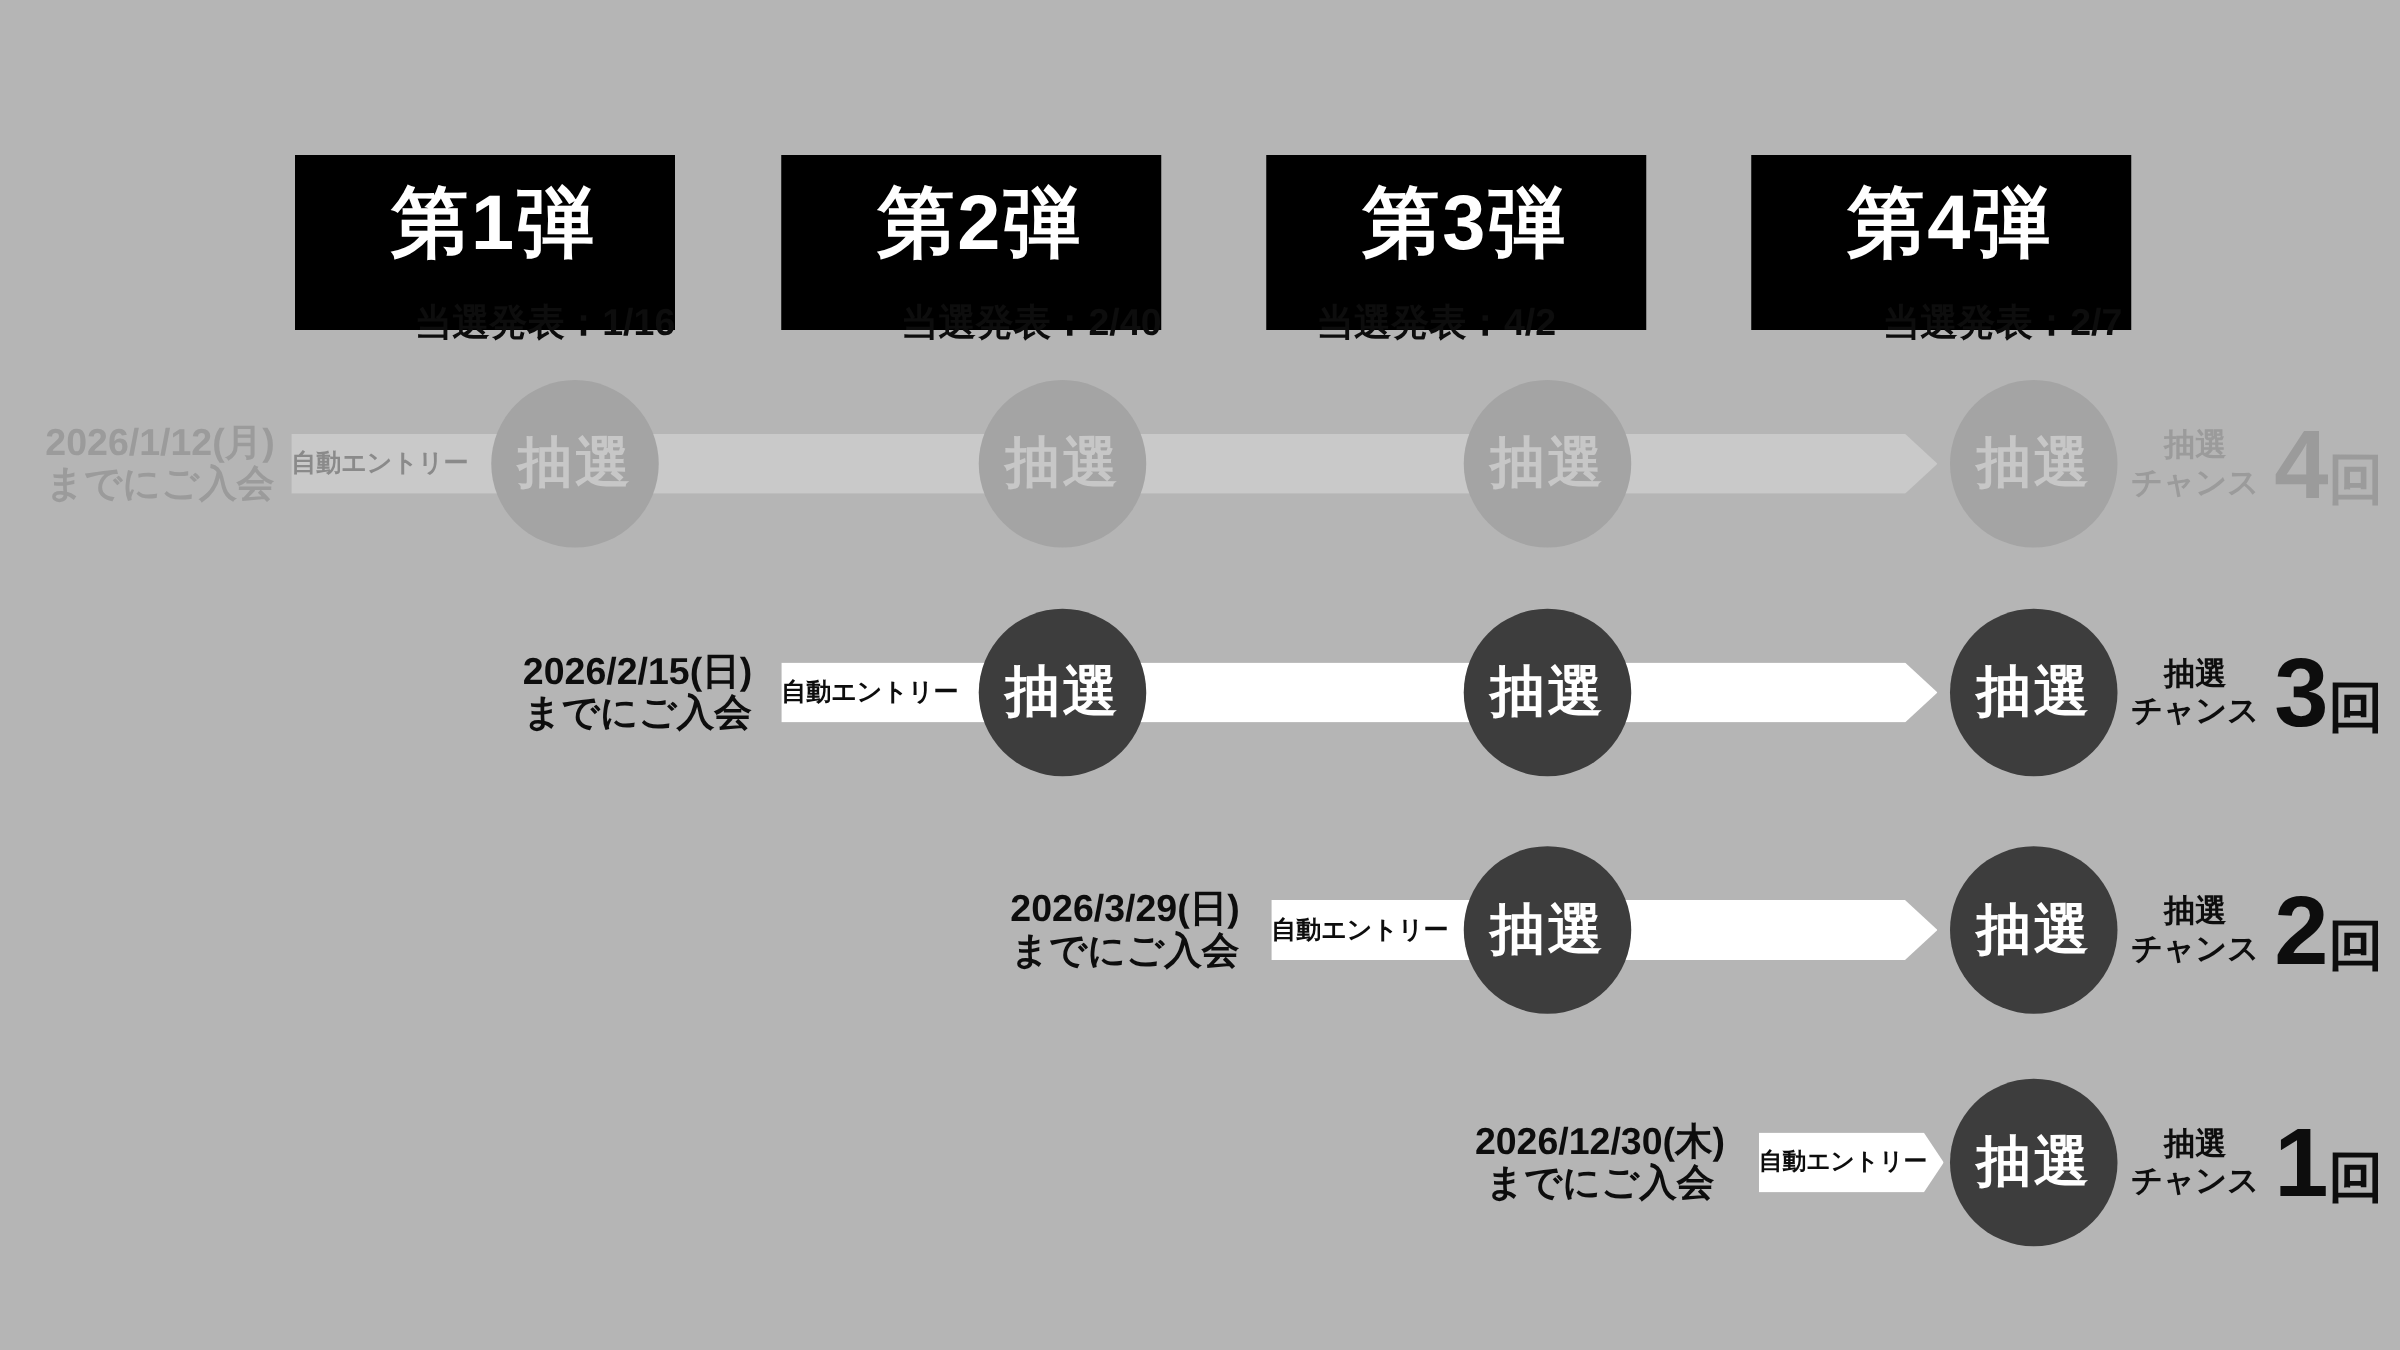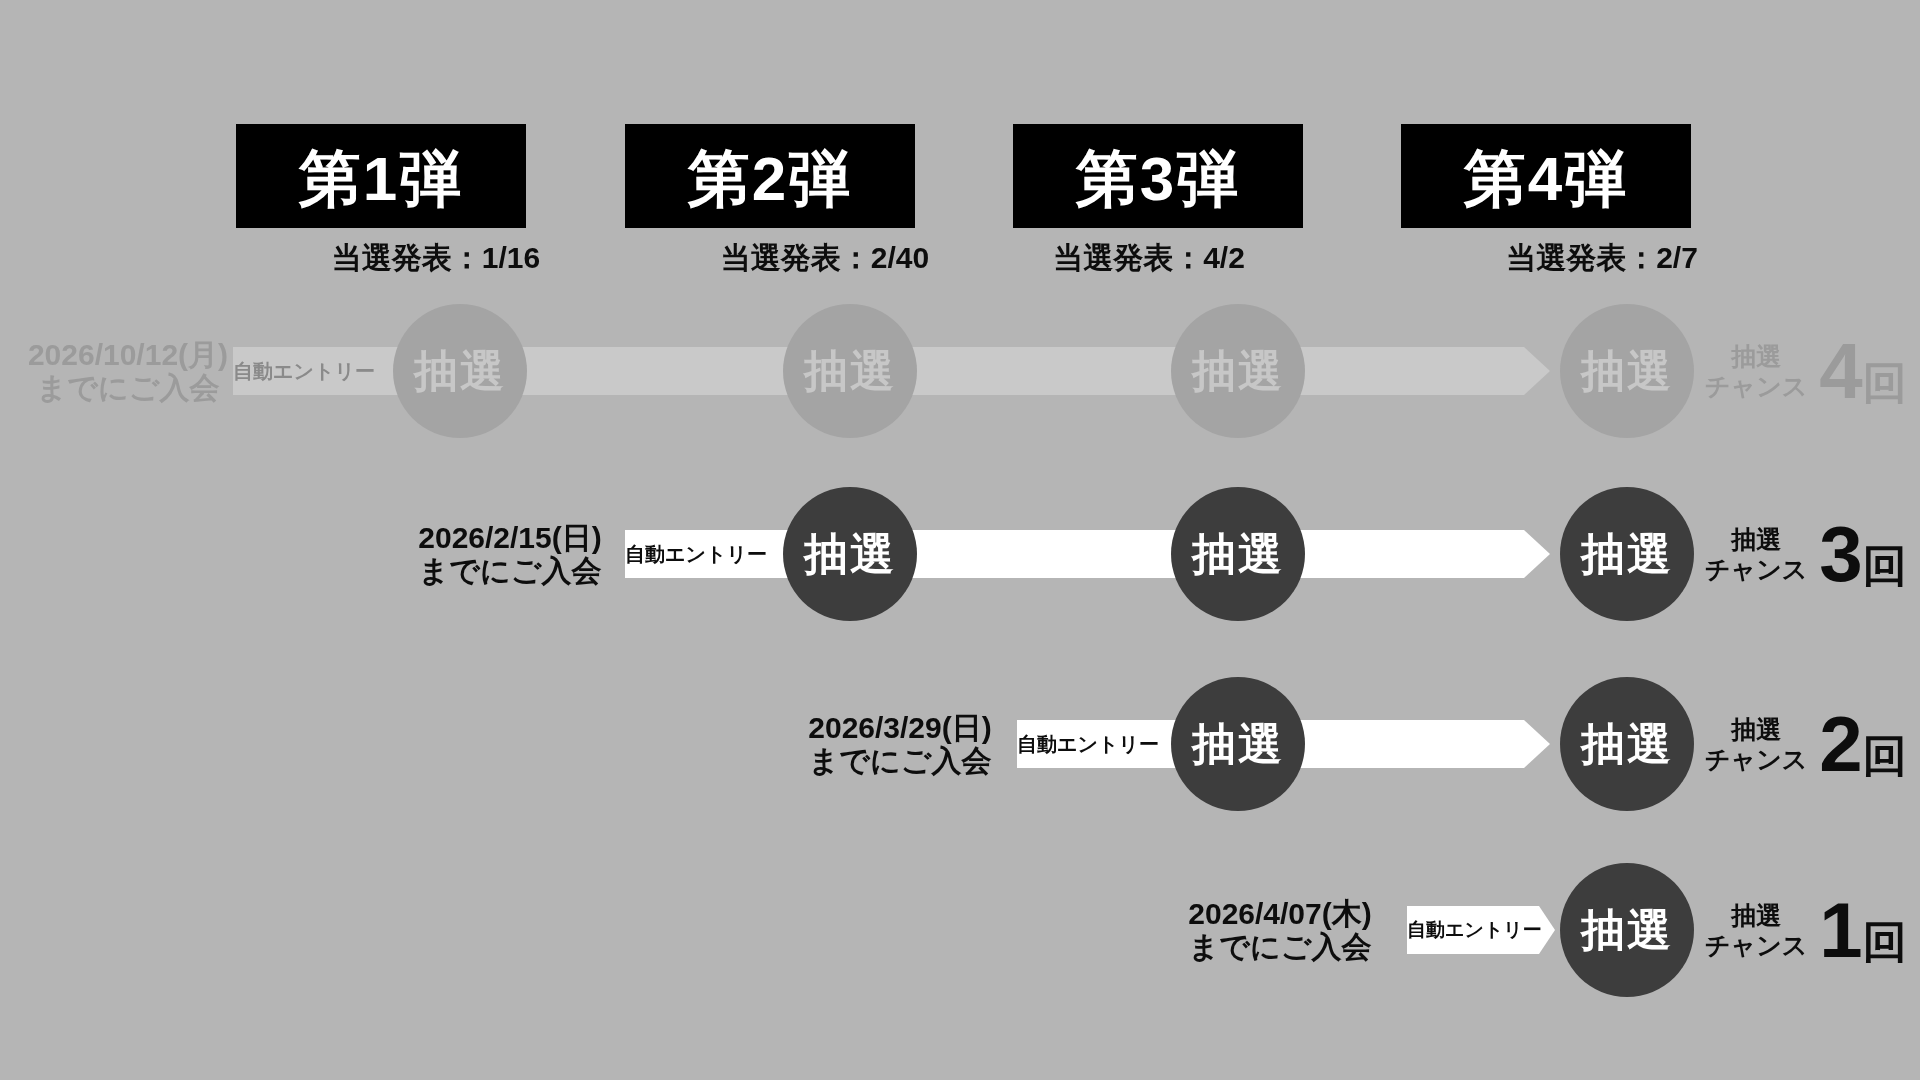--- a/index.html
+++ b/index.html
@@ -3,24 +3,25 @@
 <meta charset="utf-8">
 <style>
   html,body{margin:0;padding:0;}
   body{font-family:"Liberation Sans","DejaVu Sans",sans-serif;}
   .canvas{
     position:relative;width:1920px;height:1080px;overflow:hidden;
     background:var(--bg,#b5b5b5);
   }
   
   .hbox{
-    position:absolute;top:124px;width:290px;height:104px;
+    position:absolute;top:124px;width:290px;height:140px;
     background:var(--headerBg,#000);color:var(--headerText,#fff);
     font-size:62px;font-weight:900;text-align:center;line-height:110px;
     letter-spacing:2px;
+    padding-left:14px;
   }
   .announce{
     position:absolute;top:238px;width:330px;
     color:var(--textDark,#0d0d0d);font-size:30px;font-weight:bold;
     text-align:center;white-space:nowrap;
   }
   
   .band{
     position:absolute;height:48px;background:var(--bandActive,#fff);
     clip-path:polygon(0 0, calc(100% - 26px) 0, 100% 50%, calc(100% - 26px) 100%, 0 100%);
@@ -71,21 +72,21 @@
   <div class="hbox" style="left:625px">第2弾</div>
   <div class="hbox" style="left:1013px">第3弾</div>
   <div class="hbox" style="left:1401px">第4弾</div>
 
   <div class="announce" style="left:271px">当選発表：1/16</div>
   <div class="announce" style="left:660px">当選発表：2/40</div>
   <div class="announce" style="left:984px">当選発表：4/2</div>
   <div class="announce" style="left:1437px">当選発表：2/7</div>
 
   <div class="date f" style="left:18px;top:338px">
-    <div>2026/10/12(月)</div>
+    <div>2026/1/12(月)</div>
     <div>までにご入会</div>
   </div>
   <div class="band f" style="left:233px;top:347px;width:1317px"></div>
   <div class="entry f" style="left:233px;top:347px;width:160px">自動エントリー</div>
   <div class="circle f" style="left:393px;top:304px">抽選</div>
   <div class="circle f" style="left:783px;top:304px">抽選</div>
   <div class="circle f" style="left:1171px;top:304px">抽選</div>
   <div class="circle f" style="left:1560px;top:304px">抽選</div>
   <div class="chance f" style="left:1705px;top:323px">
     <div class="ch-text">
@@ -128,21 +129,21 @@
     <div class="ch-text">
       <div>抽選</div>
       <div>チャンス</div>
     </div>
     <div>
       <span class="num">2</span><span class="unit">回</span>
     </div>
   </div>
 
   <div class="date" style="left:1170px;top:897px">
-    <div>2026/4/07(木)</div>
+    <div>2026/12/30(木)</div>
     <div>までにご入会</div>
   </div>
   <div class="band tip-sm" style="left:1407px;top:906px;width:148px"></div>
   <div class="entry" style="left:1407px;top:906px;width:132px;font-size:19px">自動エントリー</div>
   <div class="circle" style="left:1560px;top:863px">抽選</div>
   <div class="chance" style="left:1705px;top:882px">
     <div class="ch-text">
       <div>抽選</div>
       <div>チャンス</div>
     </div>

